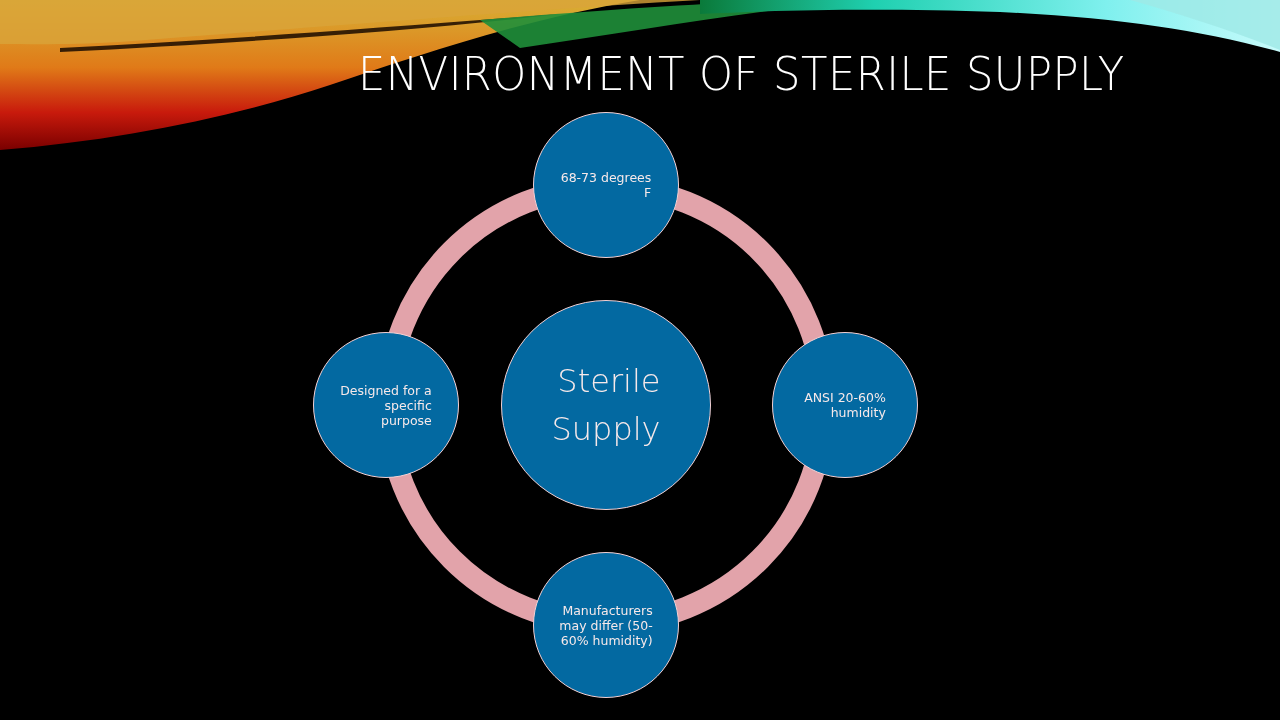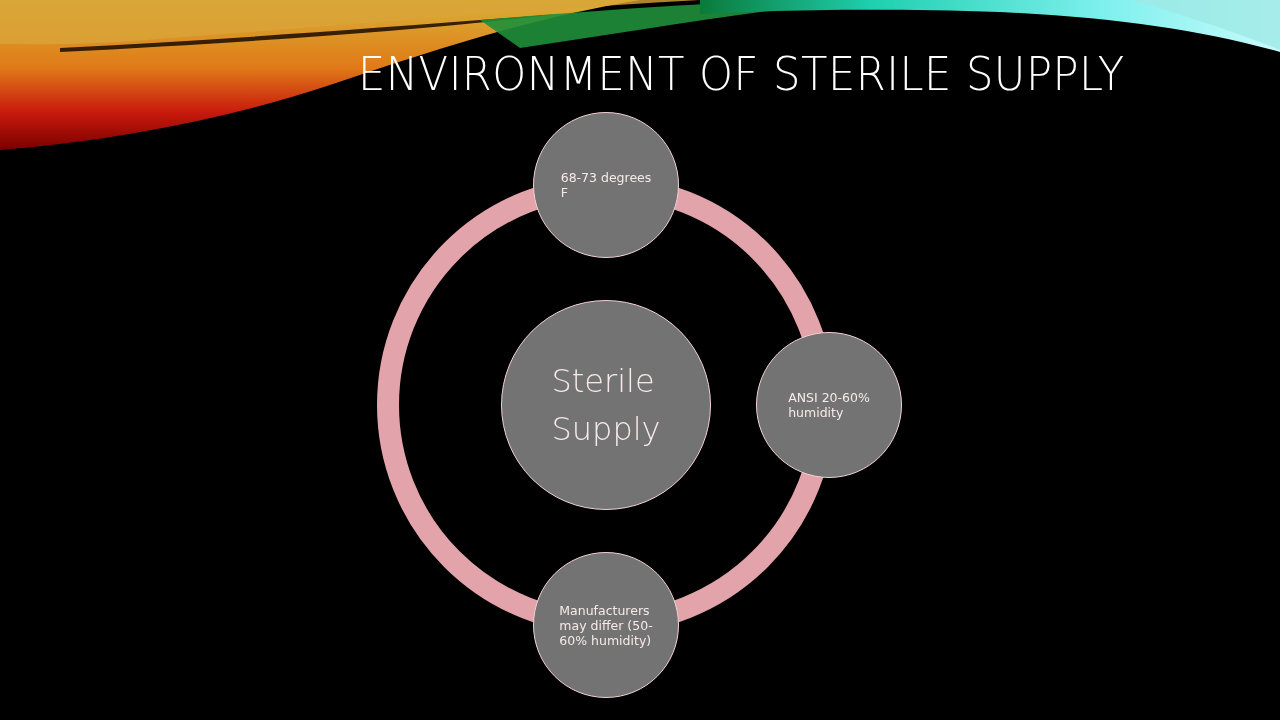--- a/index.html
+++ b/index.html
@@ -17,25 +17,25 @@
     font-weight: 300;
     font-size: 47px; line-height: 60px;
     color: #ffffff; letter-spacing: 0.5px;
     white-space: nowrap;
     transform: scaleX(0.92); transform-origin: left center;
   }
   .ring { position: absolute; left: 0; top: 0; width: 1280px; height: 720px; }
   .node {
     position: absolute;
     border-radius: 50%;
-    background: #737373;
+    background: #0369a1;
     border: 1.5px solid #f3d0d3;
     box-sizing: border-box;
     display: flex; align-items: center; justify-content: center;
-    text-align: left;
+    text-align: right;
     color: #f7e9ea;
     font-family: "DejaVu Sans", sans-serif;
   }
   .node span { display: block; }
   .satellite { width: 146px; height: 146px; font-size: 12.5px; line-height: 15px; padding: 0 18px; }
   .center { width: 210px; height: 210px; font-size: 32px; line-height: 48px; font-weight: 300; padding: 0 10px; }
   .txt { white-space: pre-line; }
 </style>
 </head>
 <body>
@@ -91,25 +91,30 @@
   <div class="node center" style="left:501px; top:300px;">
     <span class="txt">Sterile
 Supply</span>
   </div>
 
   <div class="node satellite" style="left:533px; top:112px;">
     <span class="txt">68-73 degrees
 F</span>
   </div>
 
-  <div class="node satellite" style="left:756px; top:332px;">
+  <div class="node satellite" style="left:772px; top:332px;">
     <span class="txt">ANSI 20-60%
 humidity</span>
   </div>
 
   <div class="node satellite" style="left:533px; top:552px;">
     <span class="txt">Manufacturers
 may differ (50-
 60% humidity)</span>
   </div>
 
+  <div class="node satellite" style="left:313px; top:332px;">
+    <span class="txt">Designed for a
+specific
+purpose</span>
+  </div>
 
 </div>
 
 </body></html>

